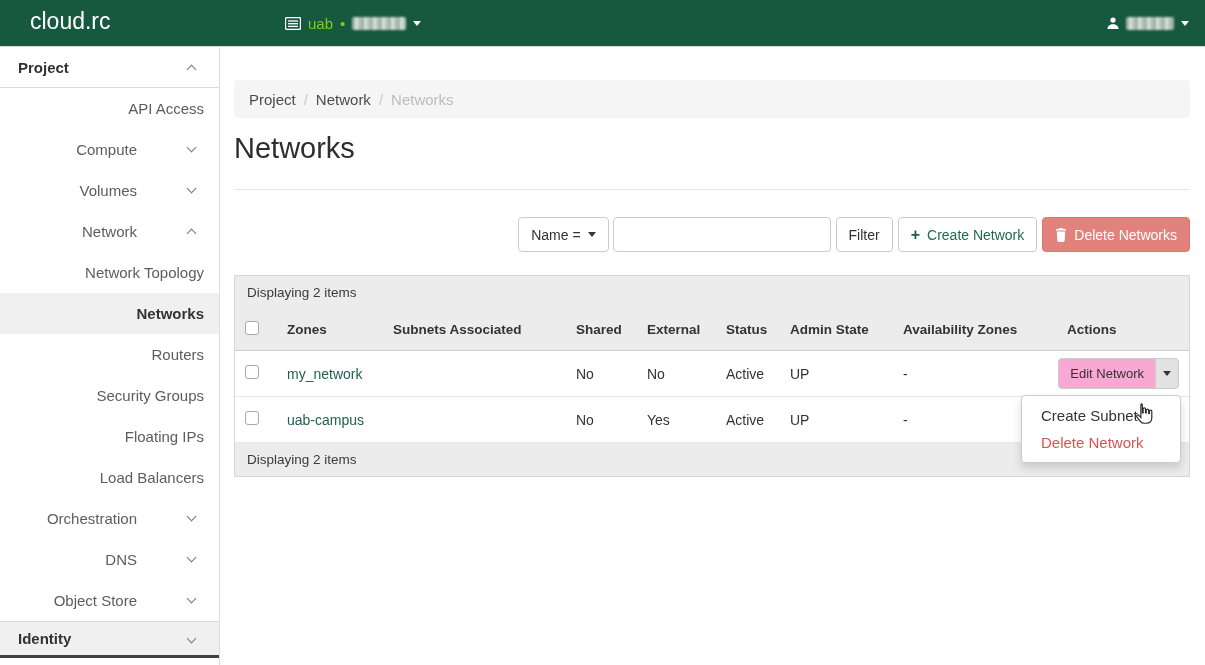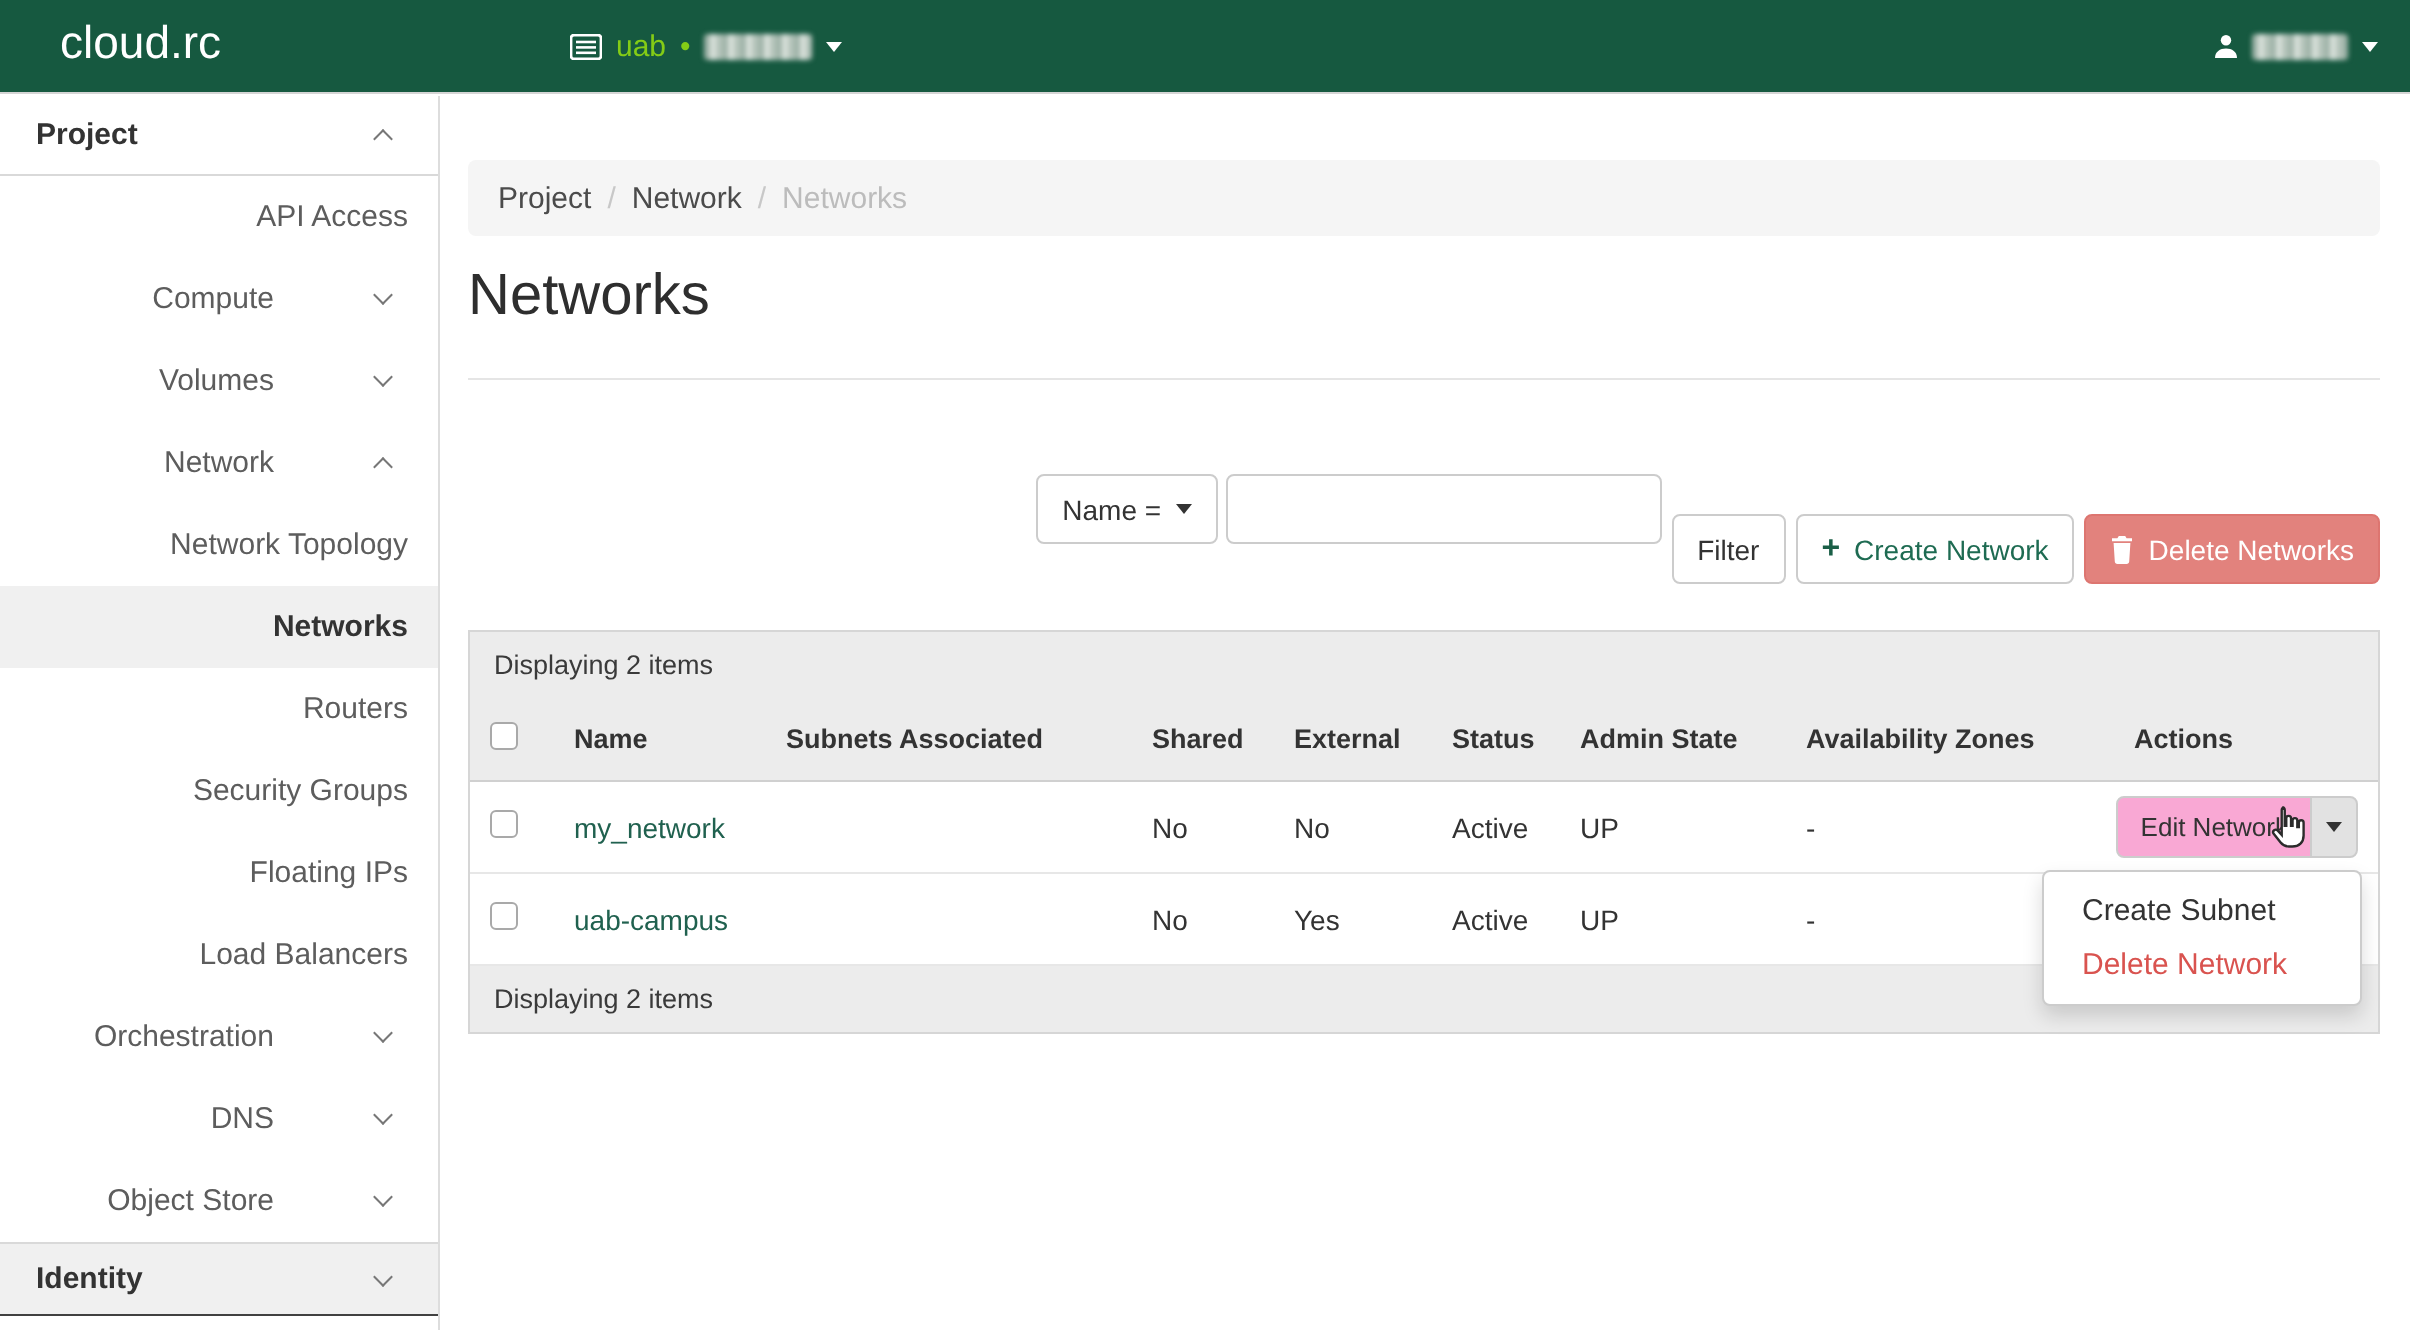--- a/index.html
+++ b/index.html
@@ -26,21 +26,21 @@
              background:#fff; border-right:1px solid #ddd; }
   .s-head { height:40px; display:flex; align-items:center; padding:0 22px 0 18px;
             font-size:15px; font-weight:bold; color:#333; position:relative;
             border-bottom:1px solid #d9d9d9; cursor:pointer; }
   .s-item { height:41px; display:flex; align-items:center; justify-content:flex-end;
             padding-right:15px; font-size:15px; color:#5d5d5d; position:relative; cursor:pointer; }
   .s-group { padding-right:82px;margin-left:36px; }
   .s-item.selected { background:#f0f0f0; font-weight:bold; color:#333; }
   .s-foot { height:37px; display:flex; align-items:center; padding:0 22px 0 18px;
             font-size:15px; font-weight:bold; color:#333; background:#f0f0f0;
-            border-top:1px solid #d9d9d9; border-bottom:1px solid #404040;
+            border-top:1px solid #d9d9d9; border-bottom:3px solid #404040;
             position:relative; cursor:pointer; }
   .chev { position:absolute; right:24px; width:7px; height:7px;
           border-right:1.6px solid #777; border-bottom:1.6px solid #777; }
   .chev.down { transform:rotate(45deg); top:15px; }
   .chev.up   { transform:rotate(-135deg); top:19px; }
   .s-head .chev.up { top:18px; } .s-foot .chev.down { top:13px; }
 
   
   .main { position:absolute; top:47px; left:220px; width:985px; height:618px;
           padding:0 15px 0 14px; background:#fff; }
@@ -54,21 +54,21 @@
 
   
   .toolbar { margin-top:27px; display:flex; justify-content:flex-end; align-items:center; }
   .btn { height:35px; display:inline-flex; align-items:center; gap:7px; padding:0 12px;
          background:#fff; border:1px solid #ccc; border-radius:4px; font-size:14px;
          color:#333; cursor:pointer; white-space:nowrap; }
   .caret-dark { width:0; height:0; border-left:4px solid transparent;
                 border-right:4px solid transparent; border-top:5px solid #333; }
   .search-input { width:218px; height:35px; margin-left:4px; border:1px solid #ccc;
                   border-radius:4px; padding:0 10px; font-size:14px; color:#333; outline:none; }
-  .ml { margin-left:5px;margin-top:40px; }
+  .ml { margin-left:5px; }
   .btn-create { color:#1e6b52; }
   .btn-create .plus { font-weight:bold; font-size:16px; color:#1a5f47; }
   .btn-danger { background:#e2827d; border-color:#dd7570; color:#fff; }
 
   
   .table-box { margin-top:23px; border:1px solid #d6d6d6; }
   .t-caption { background:#ececec; padding:9px 12px; font-size:13.5px; color:#3a3a3a; }
   table { width:100%; border-collapse:collapse; table-layout:fixed; font-size:14px; }
   thead th { background:#ececec; text-align:left; padding:12px 10px; font-size:13.5px;
              color:#333; border-bottom:1px solid #d0d0d0; font-weight:bold; }
@@ -234,21 +234,21 @@
         <col style="width:71px">
           <col style="width:79px">
           <col style="width:64px">
         <col style="width:113px">
           <col style="width:164px">
           <col>
       </colgroup>
       <thead>
         <tr>
           <th><input type="checkbox" style=""></th>
-          <th>Name</th>
+          <th>Zones</th>
           <th>Subnets Associated</th>
           <th>Shared</th>
           <th>External</th>
           <th>Status</th>
           <th>Admin State</th>
           <th>Availability Zones</th>
           <th>Actions</th>
         </tr>
       </thead>
       <tbody>

